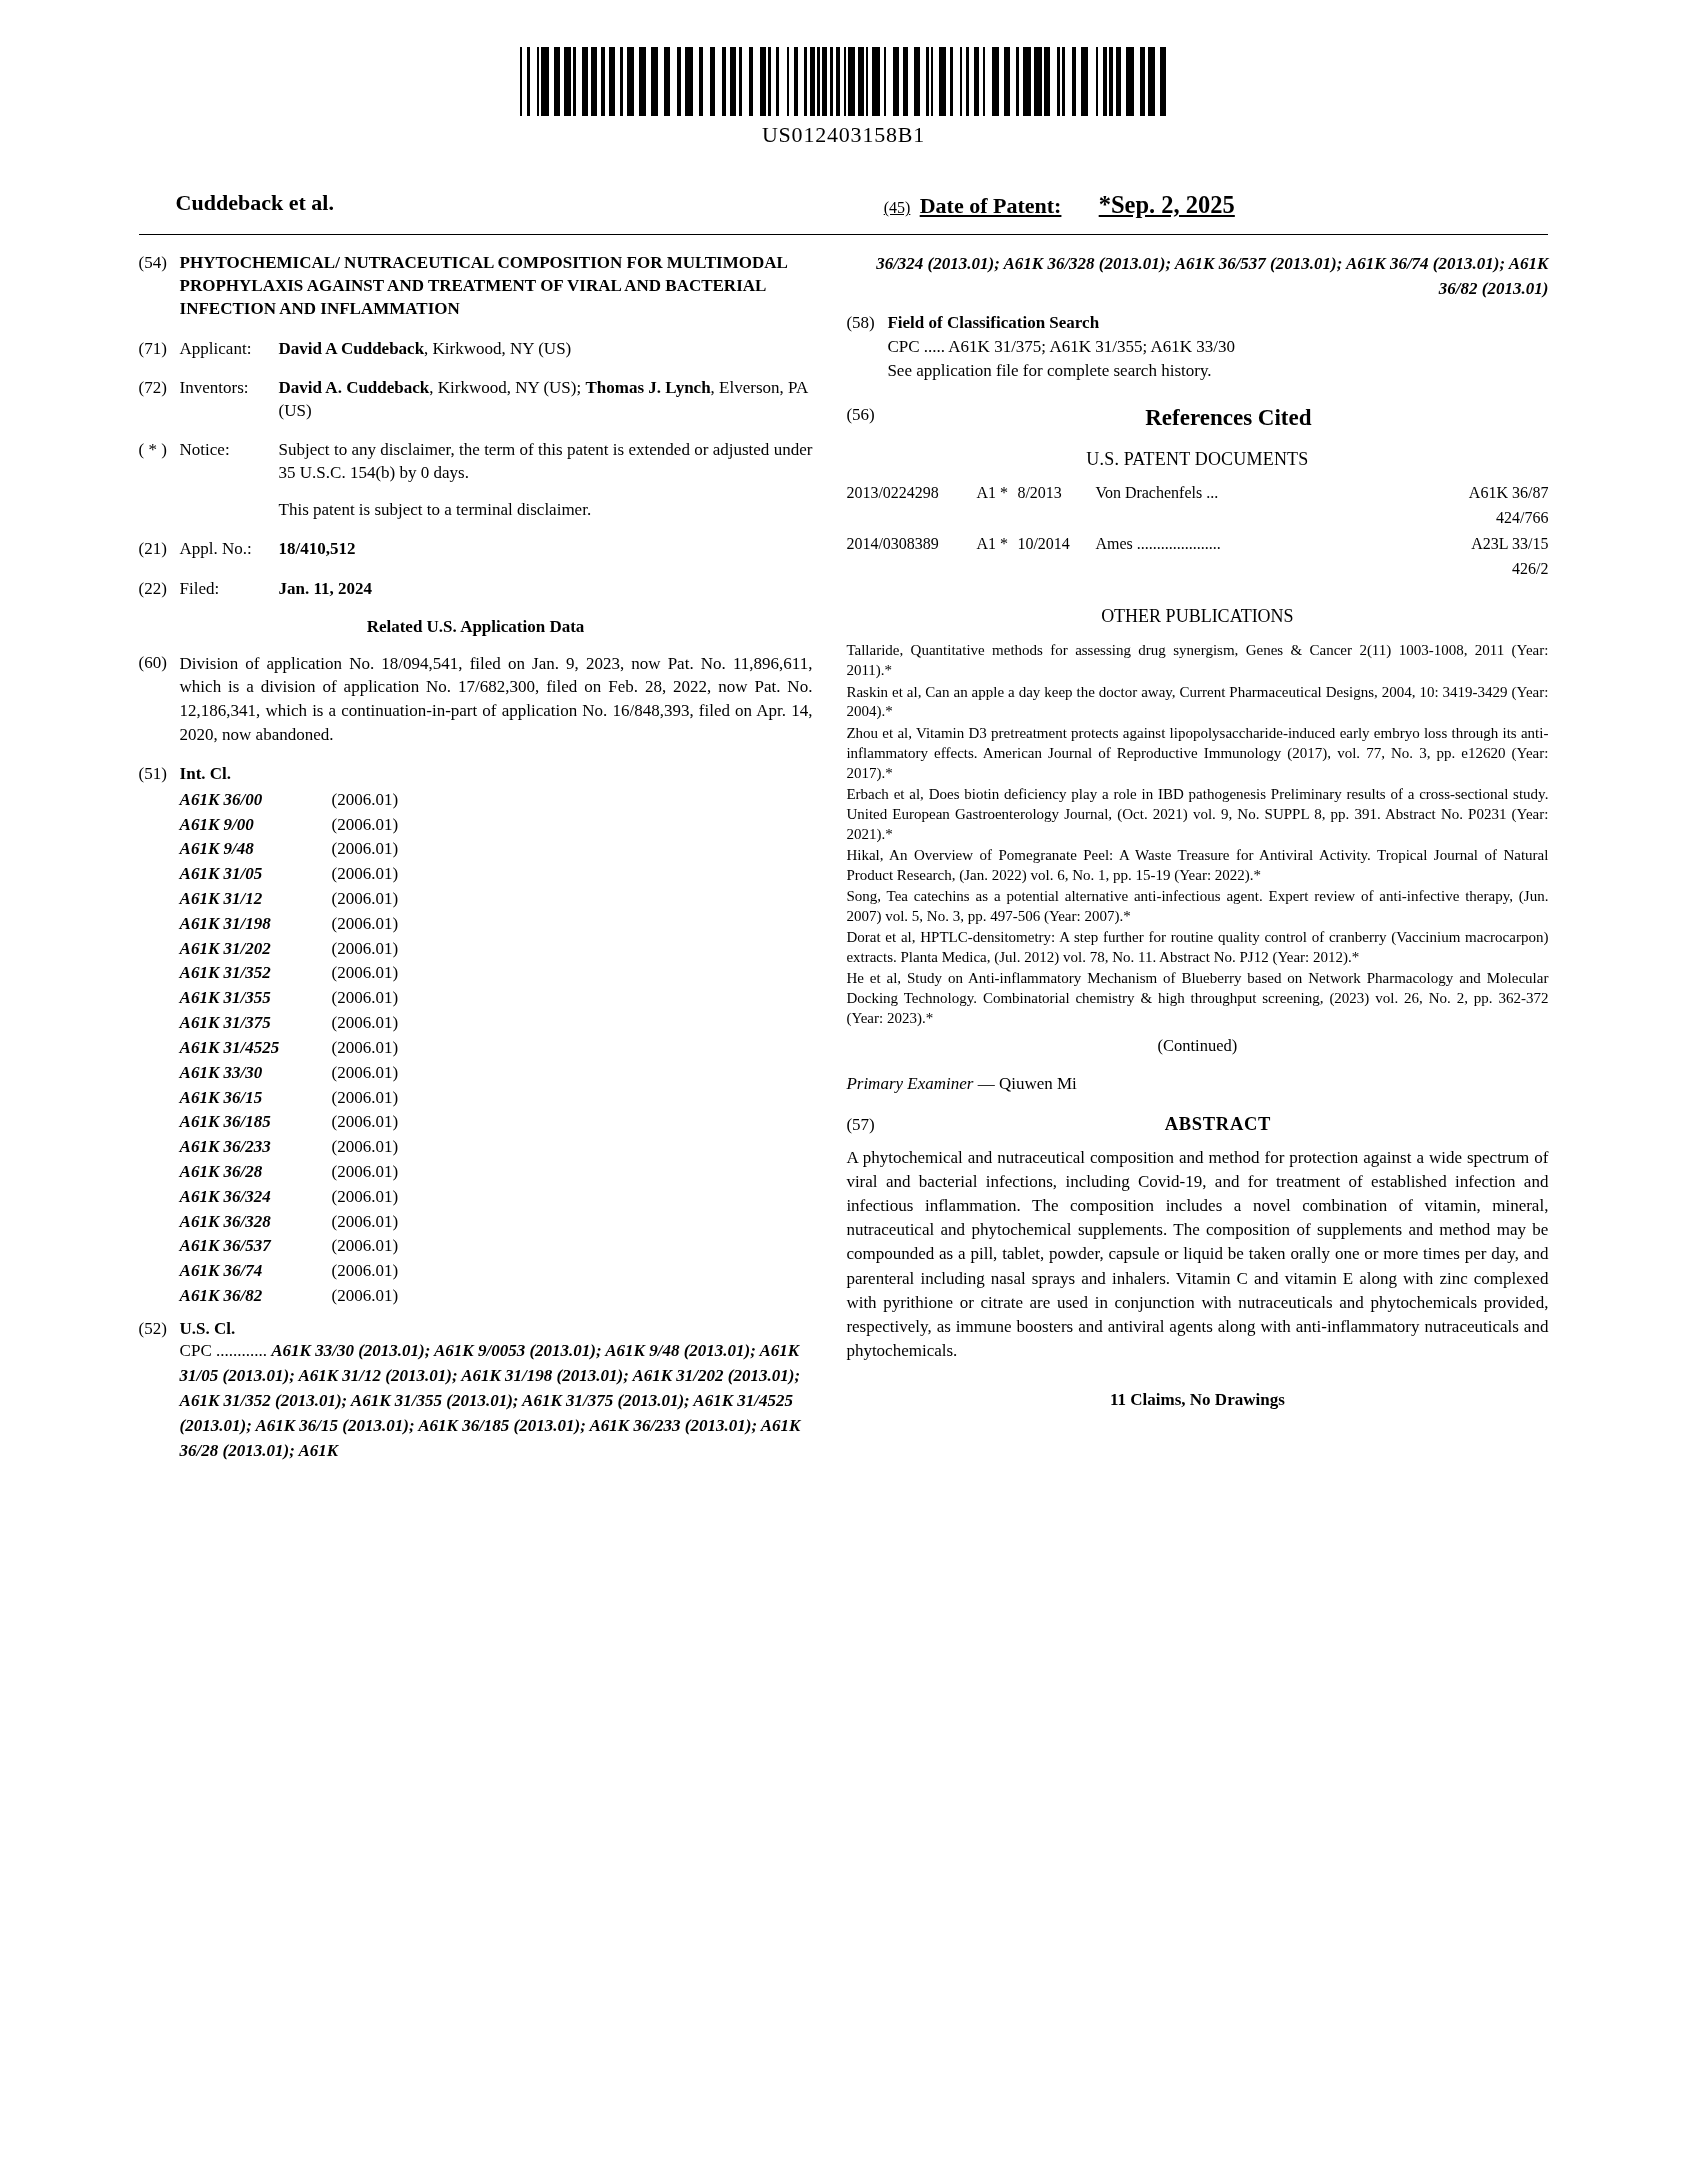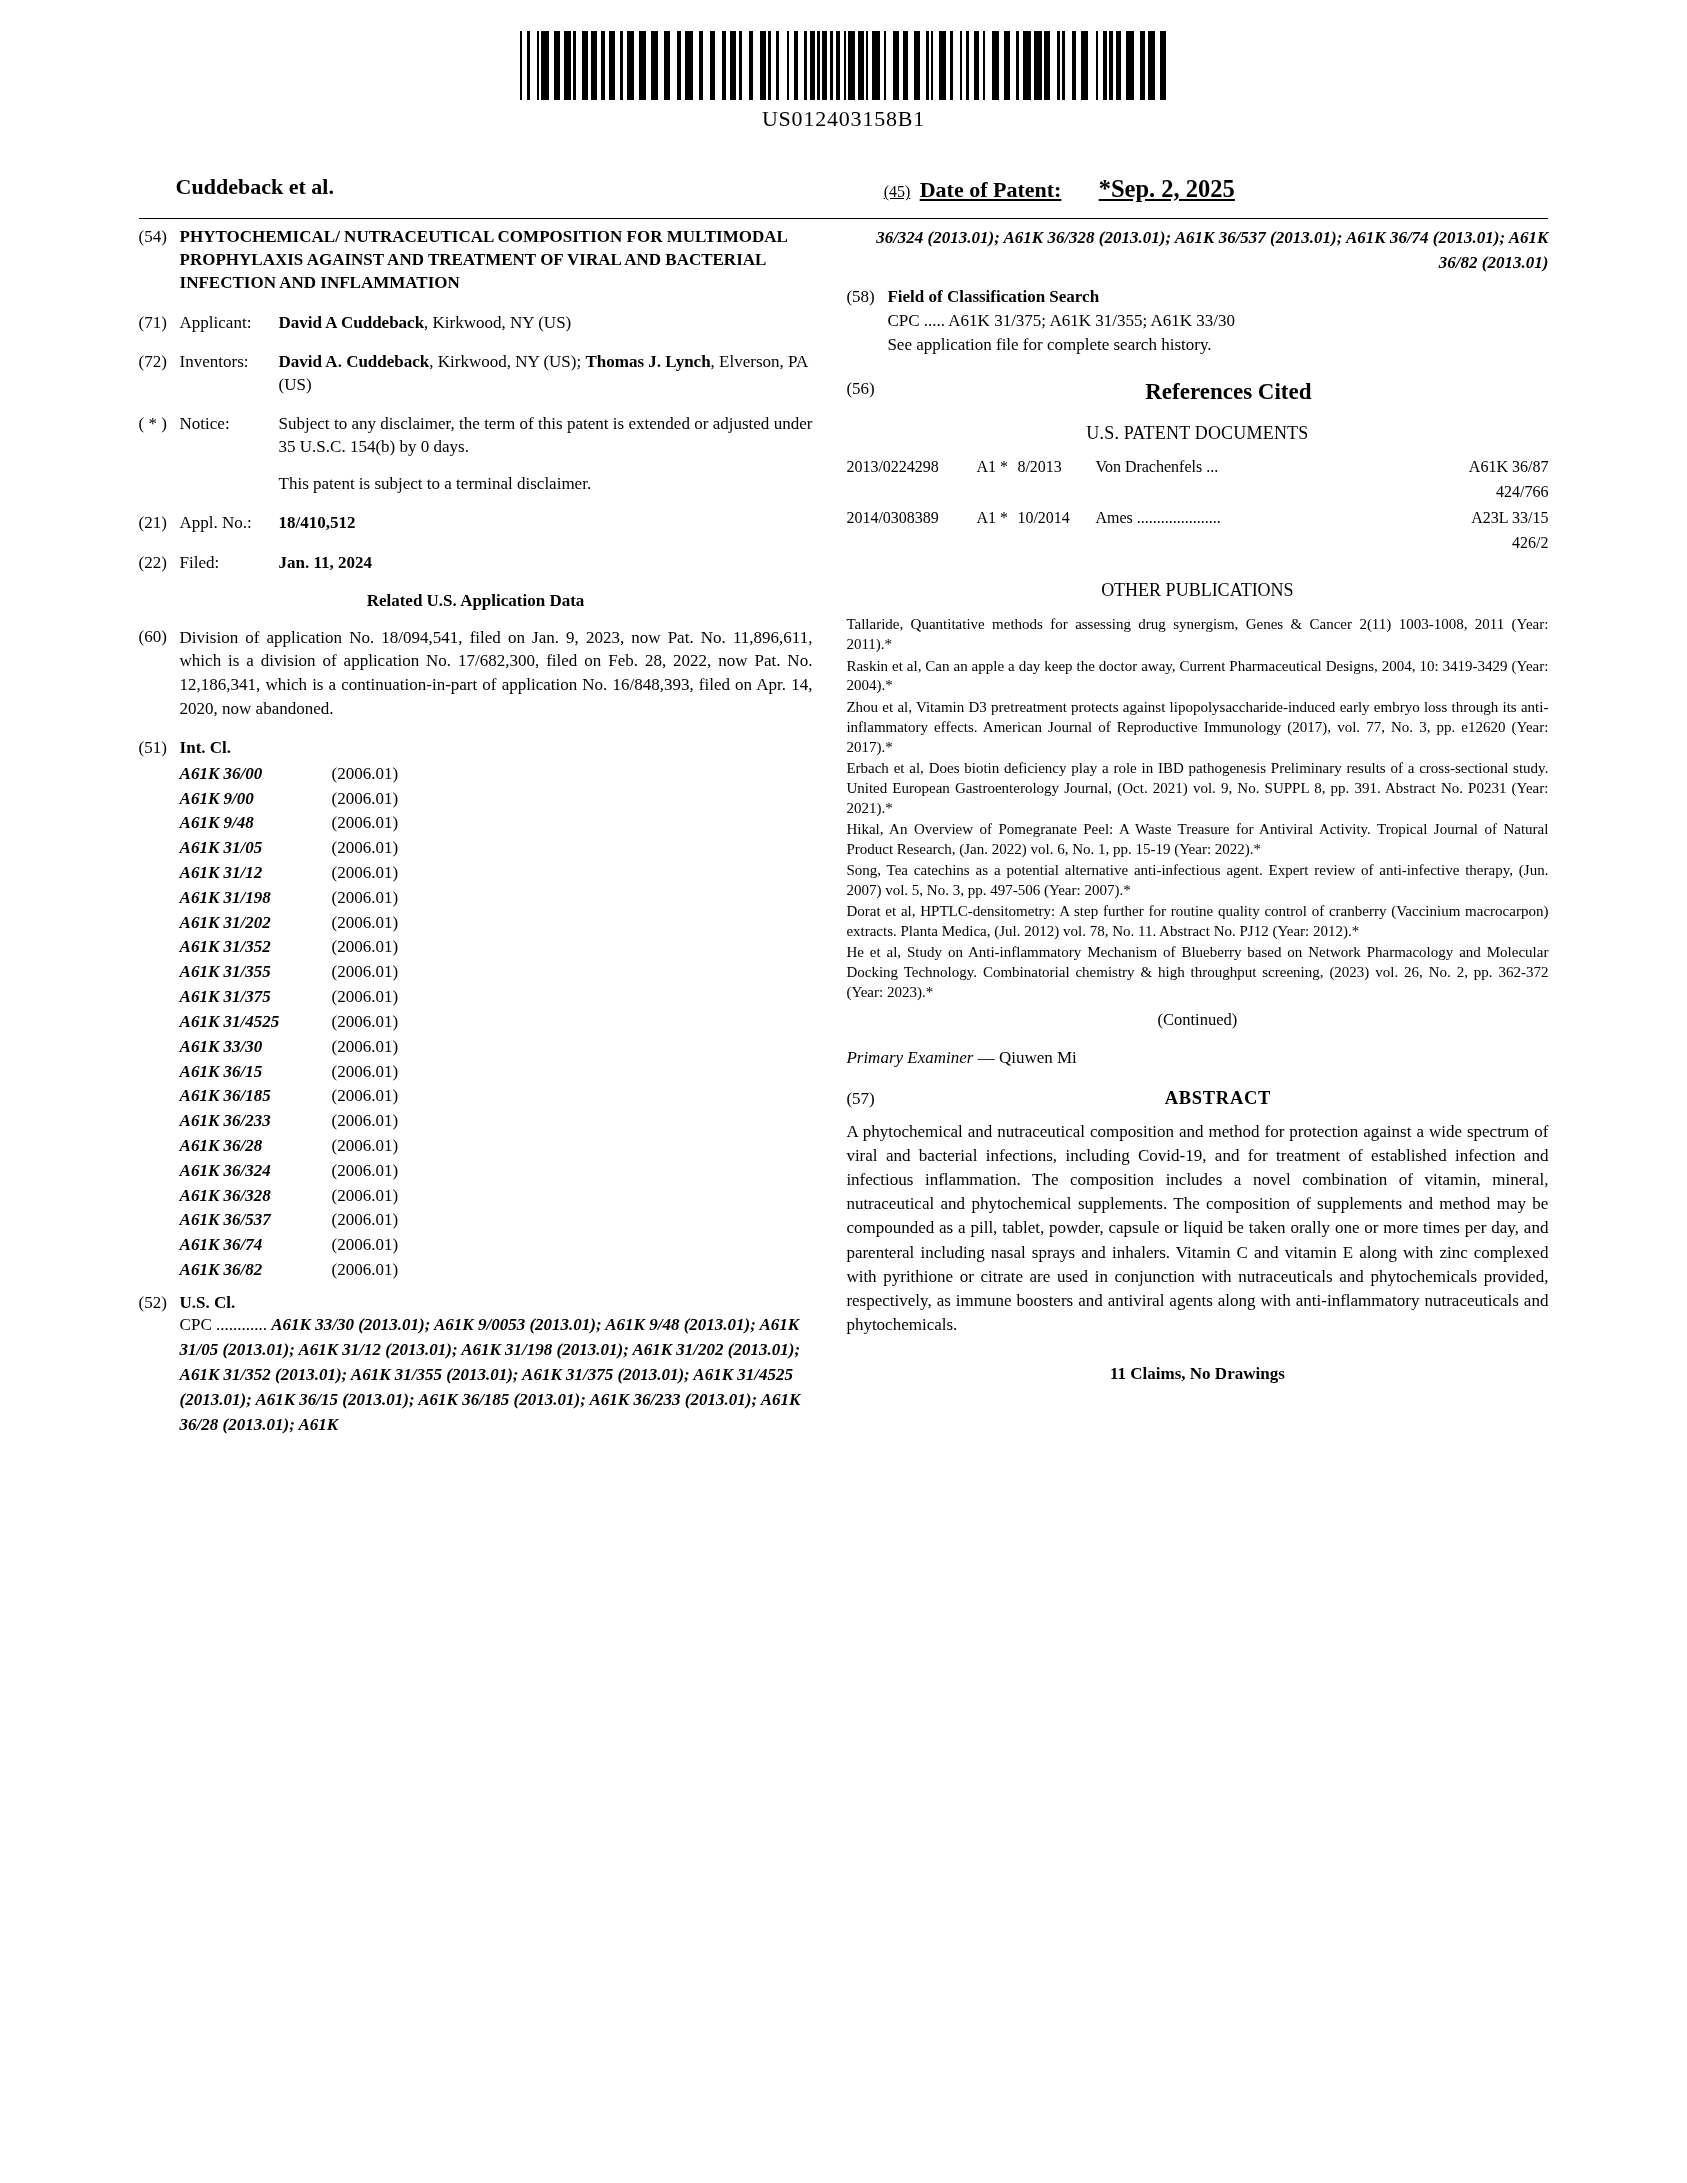--- a/index.html
+++ b/index.html
@@ -8,21 +8,21 @@
     width: 1687px;
     height: 2183px;
     background: #ffffff;
     font-family: "Liberation Serif", "DejaVu Serif", serif;
     color: #000000;
   }
   .page {
     position: relative;
     width: 1687px;
     height: 1764px;
-    padding: 24px 132px 0 132px;
+    padding: 40px 132px 0 132px;
   }
 
   
   .barcode-wrap {
     width: 100%;
     display: flex;
     flex-direction: column;
     align-items: center;
     margin-top: 6.6px;
   }
@@ -79,21 +79,21 @@
 
   .rule {
     border: none;
     border-top: 1.3px solid #000;
     margin: 14.6px 6.6px 0 6.6px;
   }
 
   
   .cols {
     display: flex;
-    margin-top: 7px;
+    margin-top: 17px;
     padding: 0 6.6px;
   }
   .col-left { width: 49%; padding-right: 17px; }
   .col-right { width: 51%; padding-left: 17px; }
 
   .fld {
     display: flex;
     margin-bottom: 17px;
     font-size: 17px;
     line-height: 1.32;

